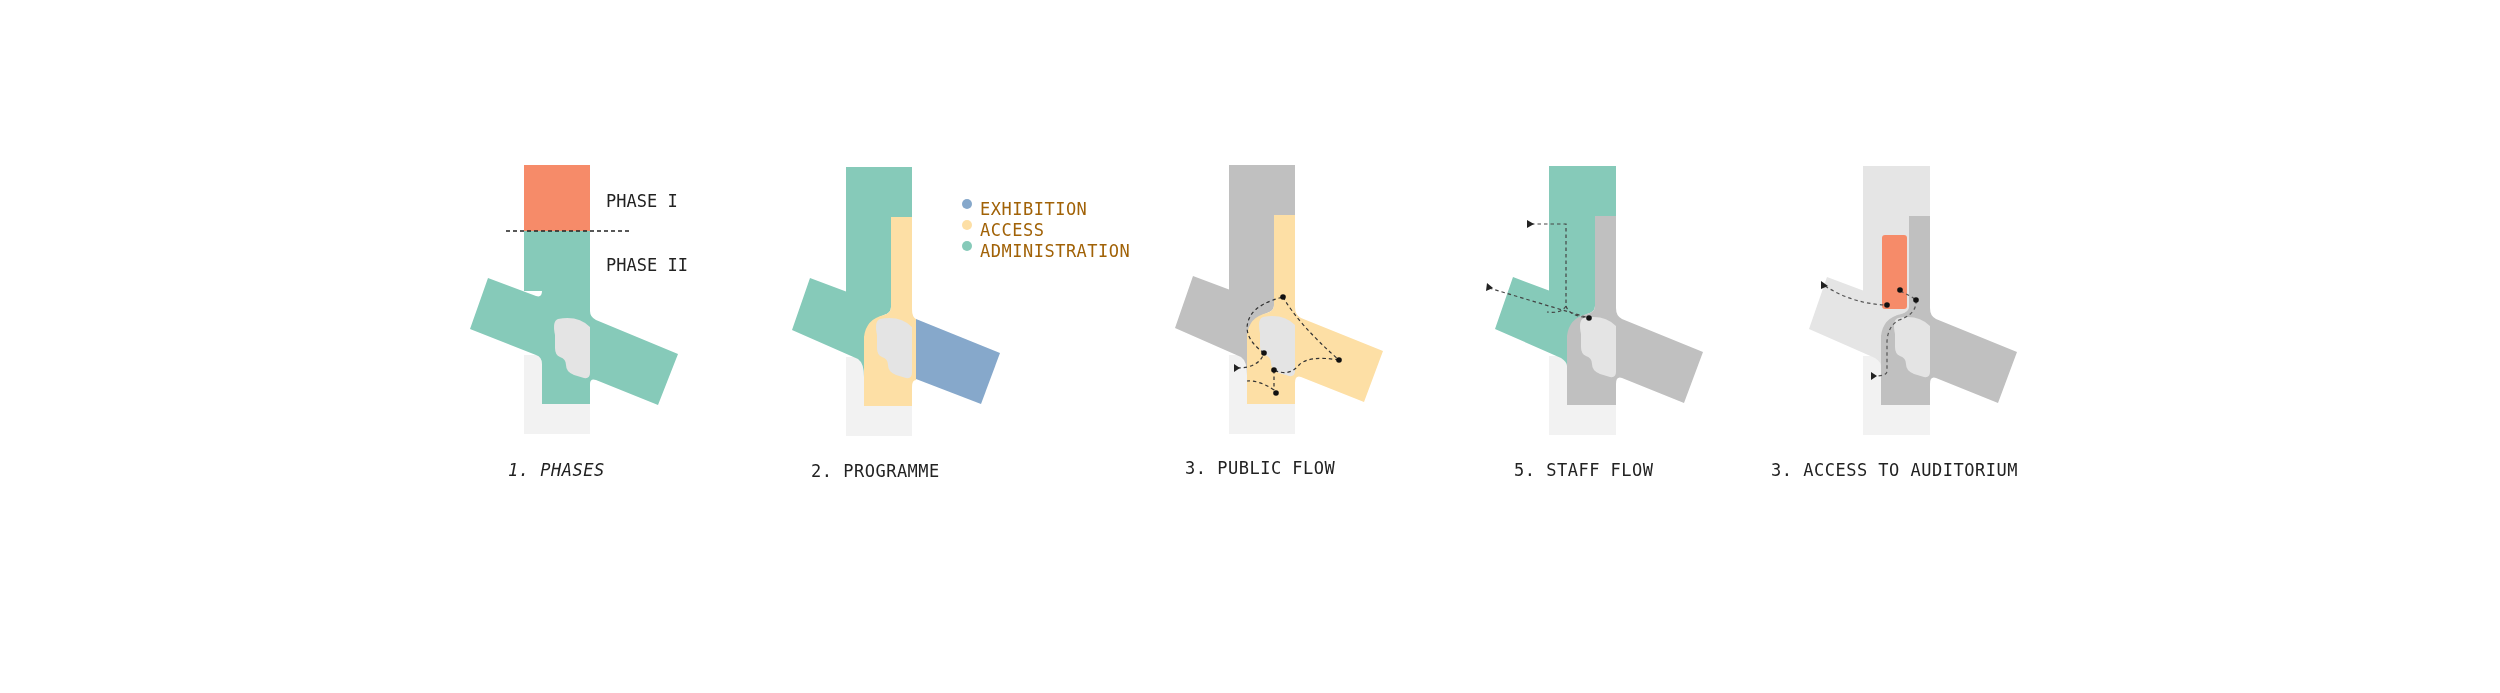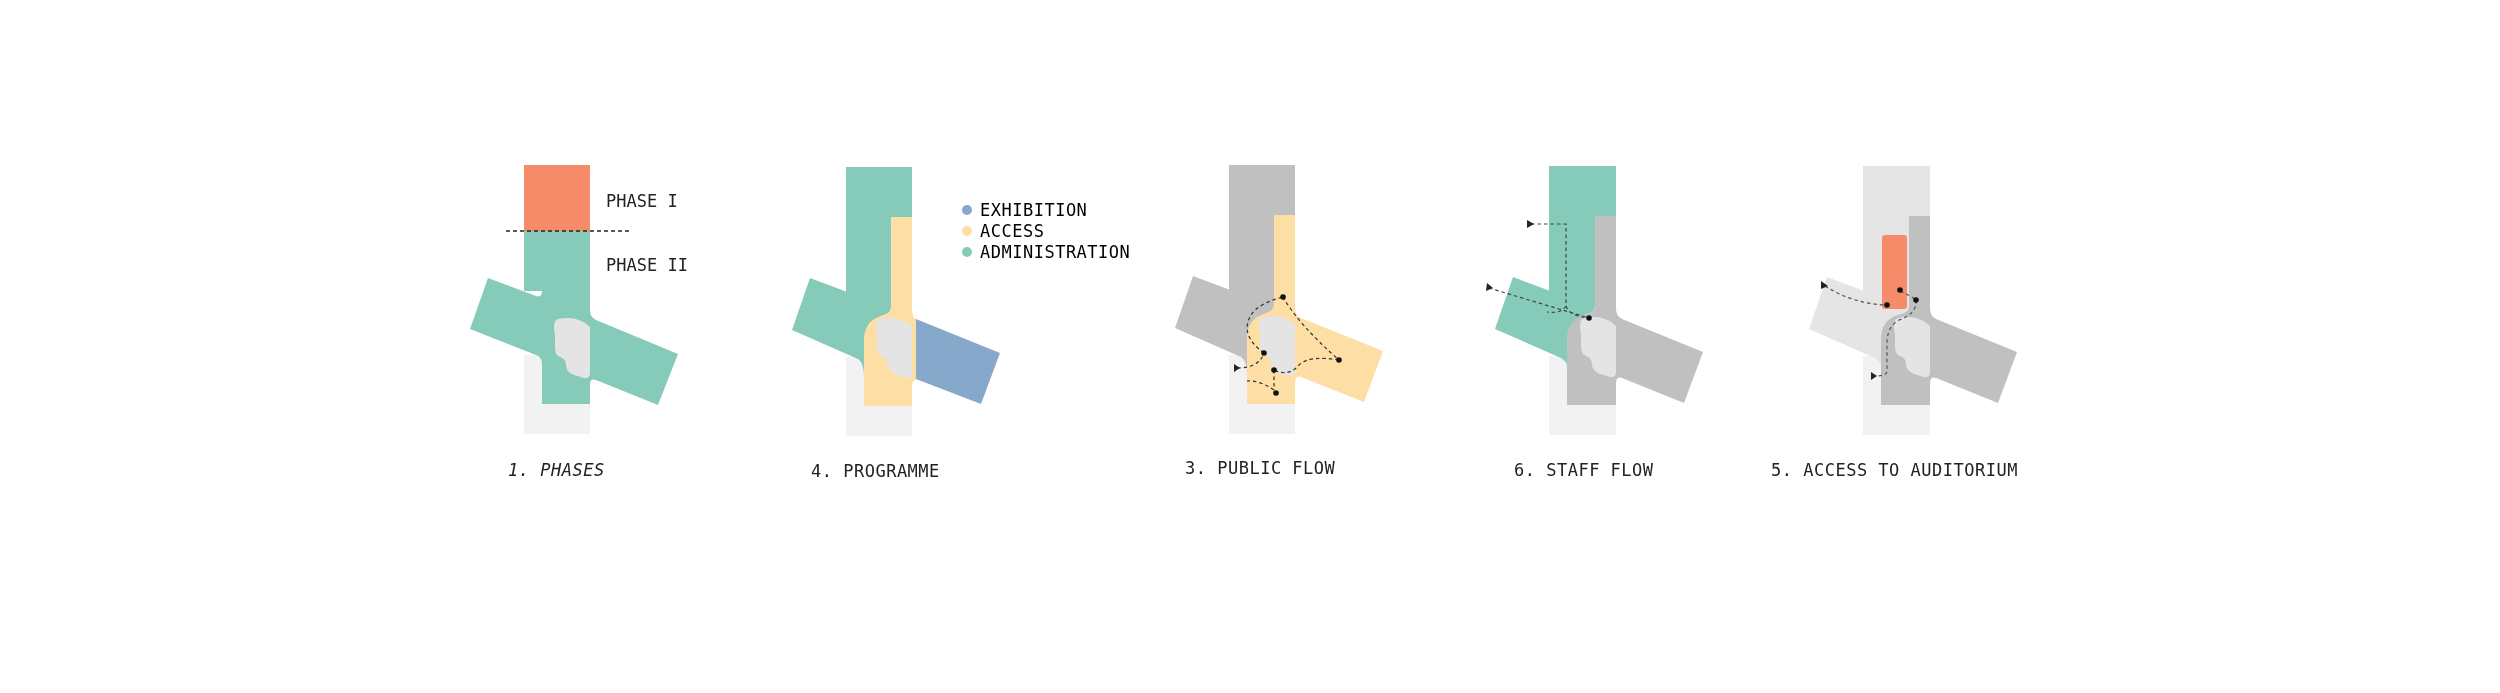--- a/index.html
+++ b/index.html
@@ -1,21 +1,21 @@
 <!DOCTYPE html>
 <html><head>
 <meta charset="utf-8">
 <style>
   html, body { margin:0; padding:0; background:#ffffff; }
   body { width:2500px; height:693px; position:relative; overflow:hidden;
          font-family:"DejaVu Sans Mono","Liberation Mono",monospace; color:#1e1e1e; }
   .stage { position:absolute; left:0; top:6px; width:2500px; height:693px; }
   .caption { position:absolute; font-size:17px; letter-spacing:0.5px; white-space:nowrap; color:#222; }
   .legend { position:absolute; left:962px; top:193px; }
-  .legend-row { display:flex; align-items:center; height:21px; font-size:17px; letter-spacing:0.5px; color:#000000; }
+  .legend-row { display:flex; height:21px; font-size:17px; letter-spacing:0.5px; color:#a16207; }
   .legend-dot { width:10px; height:10px; border-radius:50%; margin-right:8px; }
 </style>
 </head>
 <body>
 
 <div class="stage">
   <svg width="2500" height="693" viewBox="0 0 2500 693" xmlns="http://www.w3.org/2000/svg">
     <defs>
 
       <path id="leftArm" d="M -36 113 L 13 131 Q 18 133 18 127 L 18 150 L 18 200 Q 22 210 28 212 L 0 232 L -54 166 Z"></path>
@@ -124,17 +124,17 @@
       <span>ACCESS</span>
     </div>
     <div class="legend-row">
       <span class="legend-dot" style="background:#86cab9"></span>
       <span>ADMINISTRATION</span>
     </div>
   </div>
 
   
   <div class="caption" style="left:508px; top:454px;font-style:italic;">1. PHASES</div>
-  <div class="caption" style="left:811px; top:455px;">4. PROGRAMME</div>
+  <div class="caption" style="left:811px; top:455px;">2. PROGRAMME</div>
   <div class="caption" style="left:1185px; top:452px;">3. PUBLIC FLOW</div>
-  <div class="caption" style="left:1514px; top:454px;">6. STAFF FLOW</div>
-  <div class="caption" style="left:1771px; top:454px;">5. ACCESS TO AUDITORIUM</div>
+  <div class="caption" style="left:1514px; top:454px;">5. STAFF FLOW</div>
+  <div class="caption" style="left:1771px; top:454px;">3. ACCESS TO AUDITORIUM</div>
 </div>
 
 </body></html>

